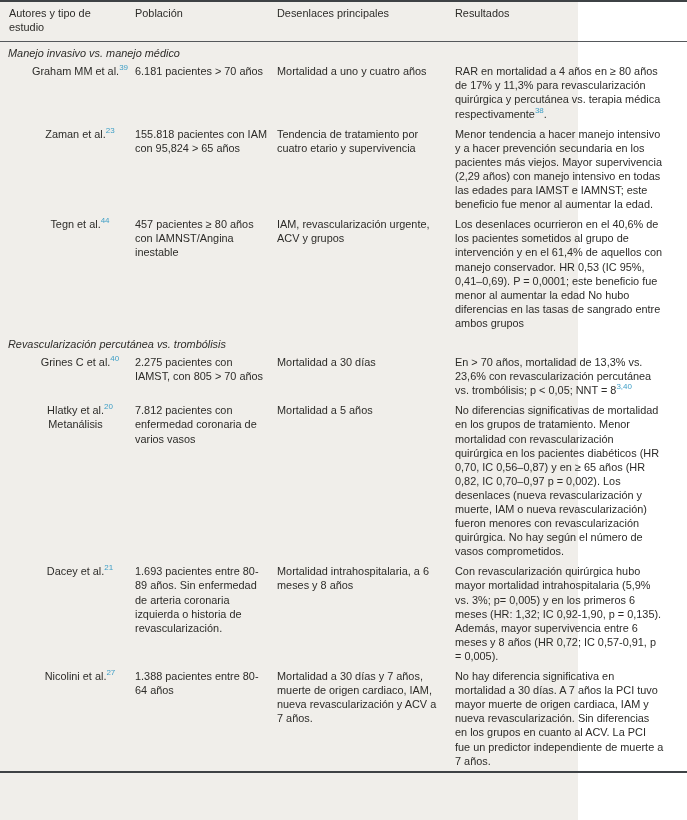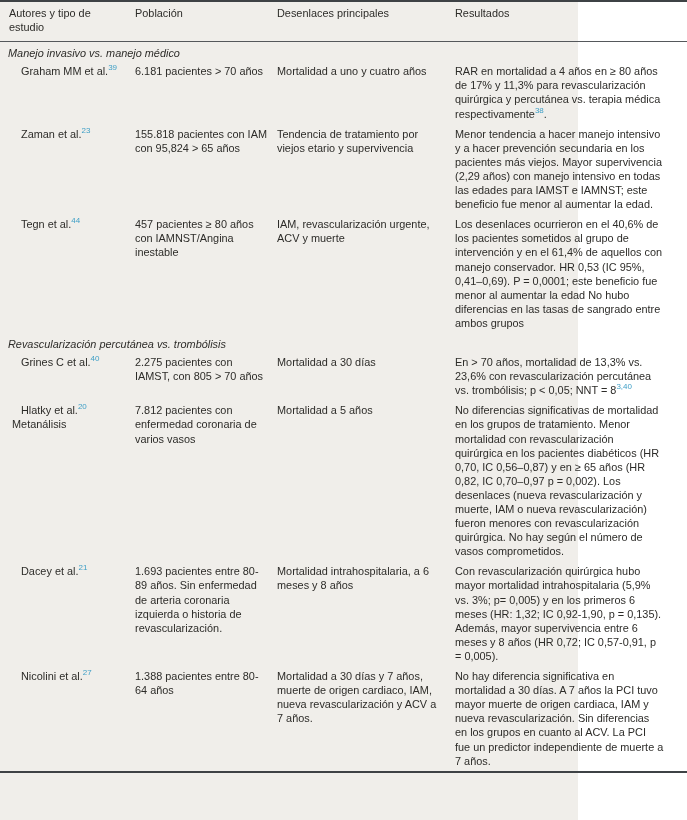--- a/index.html
+++ b/index.html
@@ -43,23 +43,24 @@
   }
   td {
     vertical-align: top;
     padding: 3px 10px 3px 0;
   }
   td.section {
     font-style: italic;
     padding: 4px 0 1px 8px;
   }
   td.author {
-    padding-left: 12px;
+    padding-left: 20px;
     padding-right: 4px;
     text-indent: 9px; 
+    text-align: center;
   }
   td.results {
     padding-right: 23px;
   }
   sup.ref {
     color: var(--ref, #3f9fc6);
     font-size: 8px;
     line-height: 0;
     cursor: pointer;
   }
@@ -89,27 +90,27 @@
         </tr>
         <tr>
           <td class="author">Graham MM et al.<sup class="ref">39</sup></td>
           <td class="population">6.181 pacientes &gt; 70 años</td>
           <td class="outcomes">Mortalidad a uno y cuatro años</td>
           <td class="results">RAR en mortalidad a 4 años en ≥ 80 años de 17% y 11,3% para revascularización quirúrgica y percutánea vs. terapia médica respectivamente<sup class="ref">38</sup>.</td>
         </tr>
         <tr>
           <td class="author">Zaman et al.<sup class="ref">23</sup></td>
           <td class="population">155.818 pacientes con IAM con 95,824 &gt; 65 años</td>
-          <td class="outcomes">Tendencia de tratamiento por viejos etario y supervivencia</td>
+          <td class="outcomes">Tendencia de tratamiento por cuatro etario y supervivencia</td>
           <td class="results">Menor tendencia a hacer manejo intensivo y a hacer prevención secundaria en los pacientes más viejos. Mayor supervivencia (2,29 años) con manejo intensivo en todas las edades para IAMST e IAMNST; este beneficio fue menor al aumentar la edad.</td>
         </tr>
         <tr>
           <td class="author">Tegn et al.<sup class="ref">44</sup></td>
           <td class="population">457 pacientes ≥ 80 años con IAMNST/Angina inestable</td>
-          <td class="outcomes">IAM, revascularización urgente, ACV y muerte</td>
+          <td class="outcomes">IAM, revascularización urgente, ACV y grupos</td>
           <td class="results">Los desenlaces ocurrieron en el 40,6% de los pacientes sometidos al grupo de intervención y en el 61,4% de aquellos con manejo conservador. HR 0,53 (IC 95%, 0,41–0,69). P = 0,0001; este beneficio fue menor al aumentar la edad No hubo diferencias en las tasas de sangrado entre ambos grupos</td>
         </tr>
         <tr>
           <td colspan="4" class="section">Revascularización percutánea vs. trombólisis</td>
         </tr>
         <tr>
           <td class="author">Grines C et al.<sup class="ref">40</sup></td>
           <td class="population">2.275 pacientes con IAMST, con 805 &gt; 70 años</td>
           <td class="outcomes">Mortalidad a 30 días</td>
           <td class="results">En &gt; 70 años, mortalidad de 13,3% vs. 23,6% con revascularización percutánea vs. trombólisis; p &lt; 0,05; NNT = 8<sup class="ref">3,40</sup></td>

